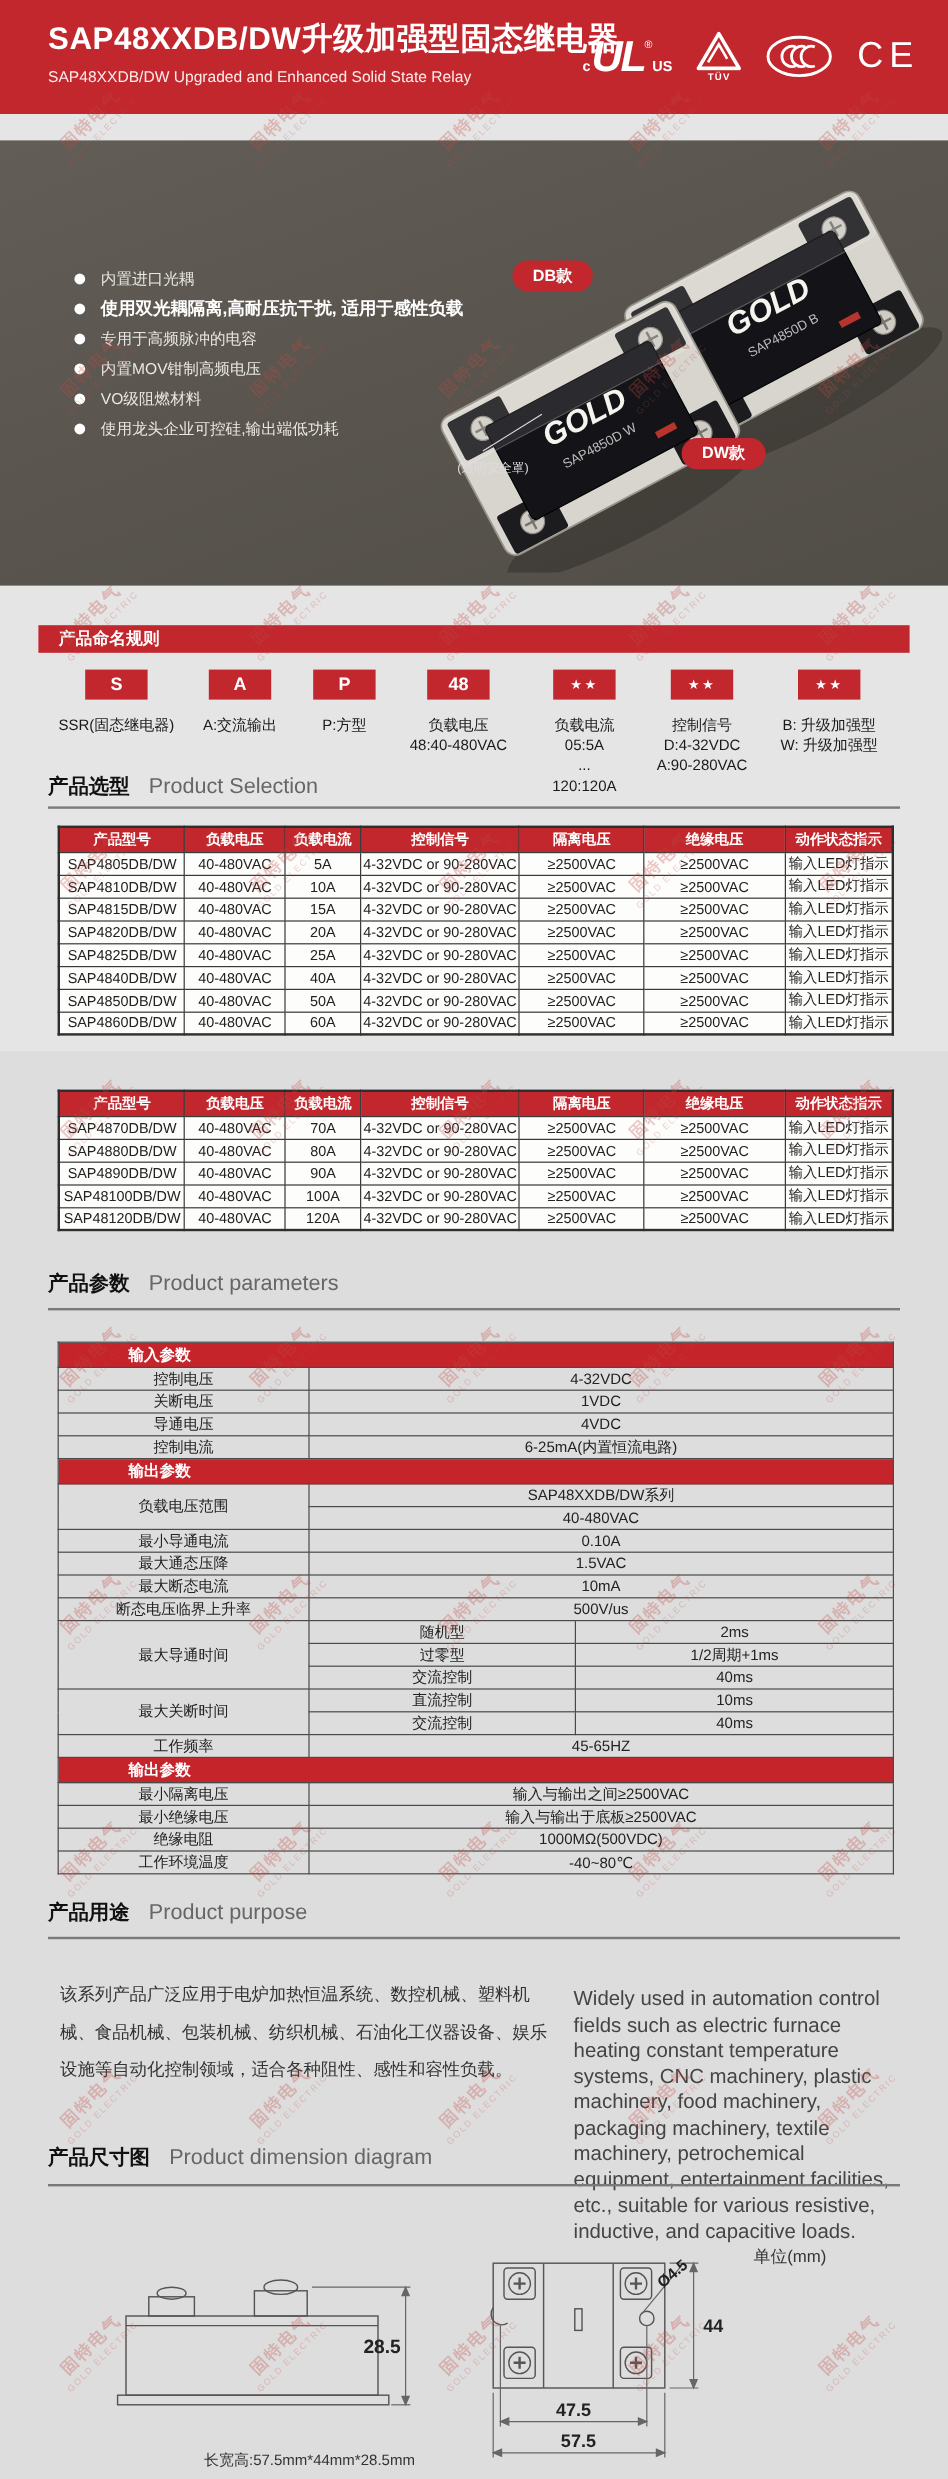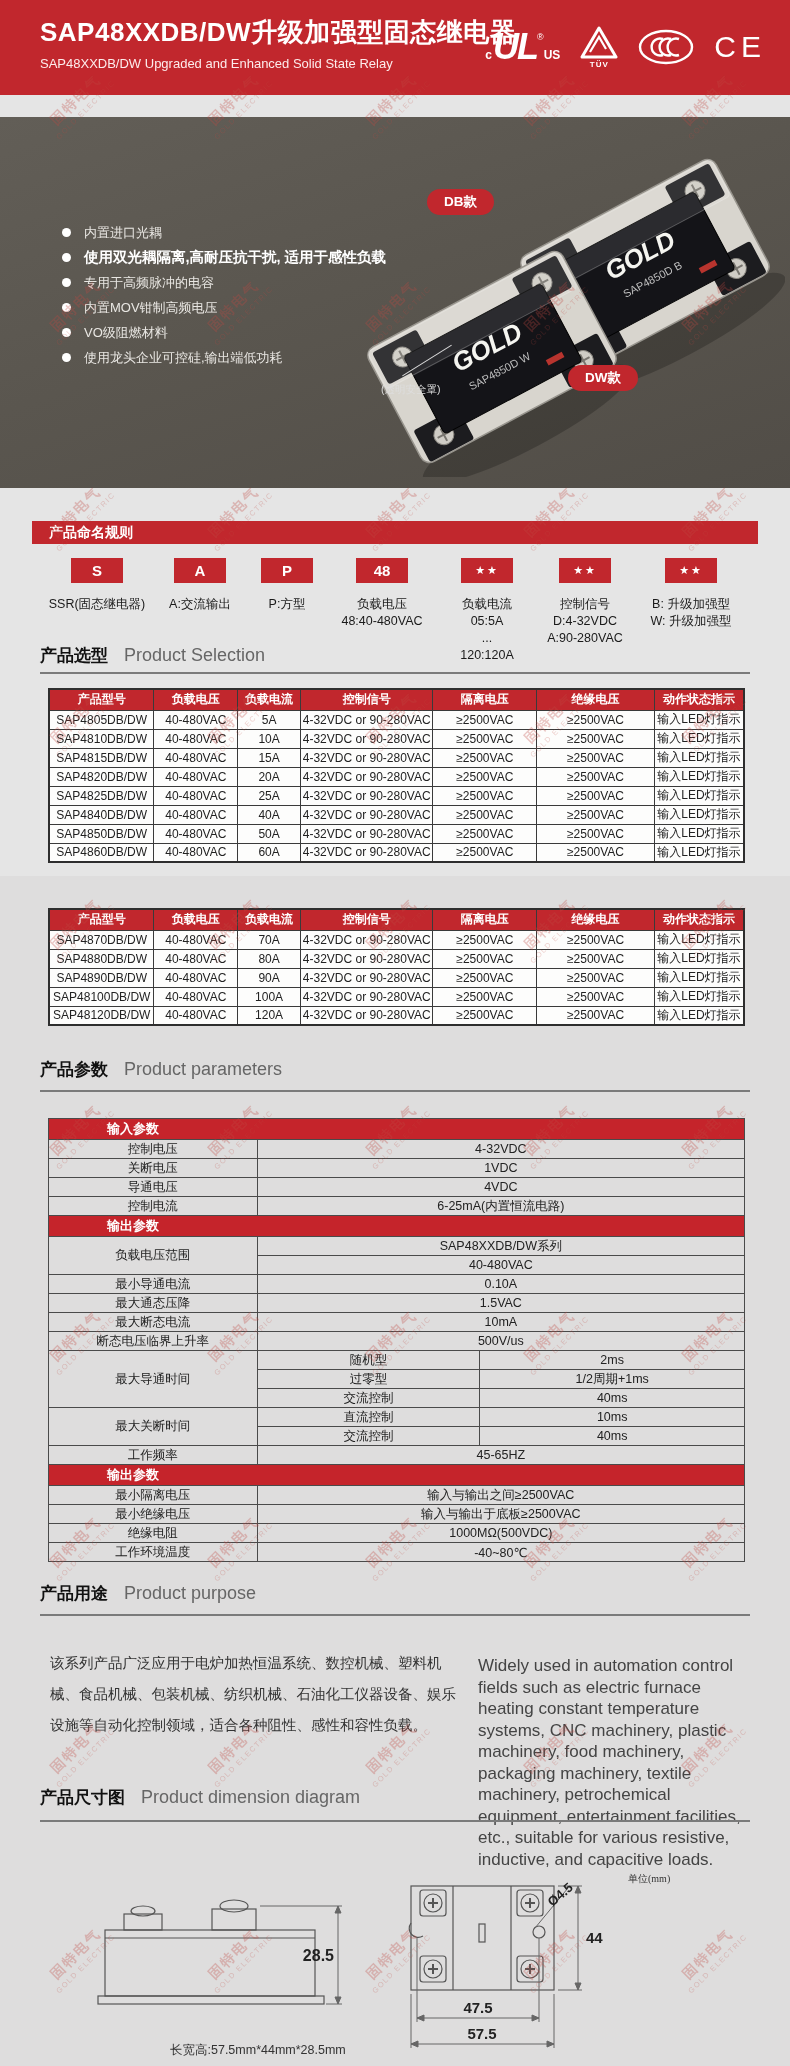--- a/index.html
+++ b/index.html
@@ -26,21 +26,21 @@
           background:linear-gradient(160deg,#625e57 0%,#5a564f 45%,#514d47 100%); overflow:hidden; }
   .features { position:absolute; left:62px; top:103px; list-style:none;text-align:right; }
   .features li { display:flex; align-items:center; height:25px; color:#e9e7e3; font-size:13px; }
   .features li.strong { color:#fff; font-weight:bold; font-size:14.5px; }
   .features .dot { width:9px; height:9px; border-radius:50%; background:#fff; margin-right:13px; flex:none; }
   .relay { position:absolute; }
   .relay-db { left:505px; top:28px; width:280px; height:240px; }
   .relay-dw { left:352px; top:120px; width:280px; height:240px; }
   .badge { position:absolute; height:26px; line-height:26px; padding:0 17px; background:#c1272d;
            border-radius:14px; color:#fff; font-weight:bold; font-size:13.5px; }
-  .badge-db { left:427px; top:72px;text-align:center; }
+  .badge-db { left:427px; top:100px;text-align:center; }
   .badge-dw { left:568px; top:248px; }
   .cover-note { position:absolute; left:381px; top:266px; color:#ddd; font-size:10.5px; }
   .leader { position:absolute; left:398px; top:243px; width:58px; height:1px; background:#ddd; transform:rotate(-32deg); }
 
   
   .band { position:absolute; left:32px; width:726px; height:23px; line-height:23px;
           background:#c1272d; color:#fff; font-weight:bold; font-size:14px; padding-left:17px; }
   .naming-band { top:521px; }
   .sec-head { position:absolute; left:40px; }
   .sec-zh { font-size:17px; font-weight:bold; color:#111; }
@@ -71,21 +71,21 @@
             font-size:12.5px; color:#222; border:1.5px solid #4a4a4a;padding-left:16px; }
   .ptable td { border:1px solid #4a4a4a; height:19px; text-align:center; }
   .ptable tr.bandrow td { background:#c5242b; color:#fff; font-weight:bold; font-size:13px;
             text-align:left; padding-left:58px; height:21px; }
 
   
   .purpose-zh { position:absolute; left:50px; top:1648px; width:420px; font-size:14.5px; line-height:31px; color:#333; }
   .purpose-en { position:absolute; left:478px; top:1655px; width:276px; font-size:17px; line-height:21.5px; color:#444; }
 
   
-  .unit { position:absolute; left:628px; top:1872px; font-size:10px; color:#333;font-family:Liberation Serif, serif; }
+  .unit { position:absolute; left:628px; top:1872px; font-size:14px; color:#333; }
   .dim-side { position:absolute; left:90px; top:1898px; }
   .dim-top  { position:absolute; left:400px; top:1876px; }
   .dim-note { position:absolute; left:170px; top:2042px; font-size:12.5px; color:#333; }
   svg text.dim { font-family:"Liberation Sans","DejaVu Sans",sans-serif; fill:#222; font-weight:bold; }
 
   
   .wm-layer { position:absolute; inset:0; display:grid; grid-template-columns:repeat(5,1fr);
               grid-auto-rows:206px; pointer-events:none; }
   .wm-cell { display:flex; flex-direction:column; align-items:center; justify-content:center;
              transform:rotate(-45deg); }

